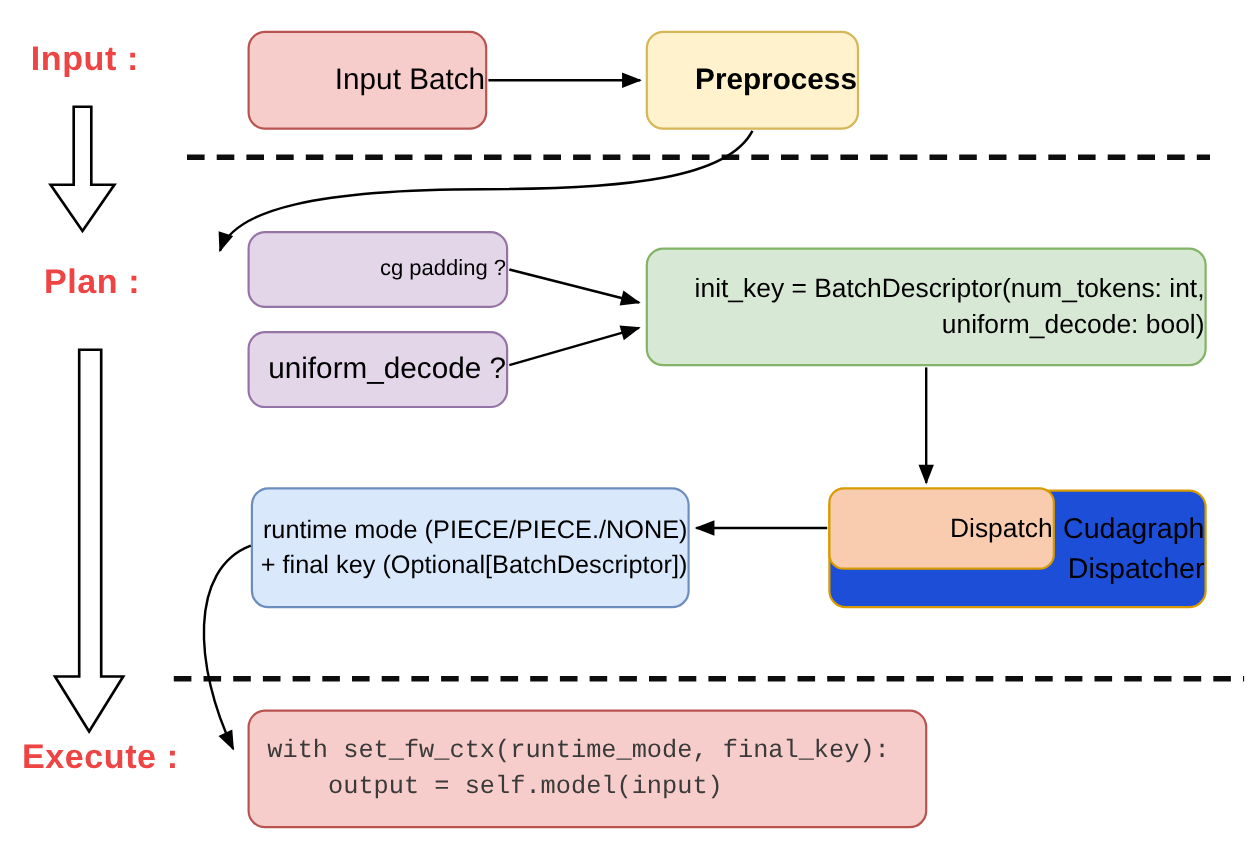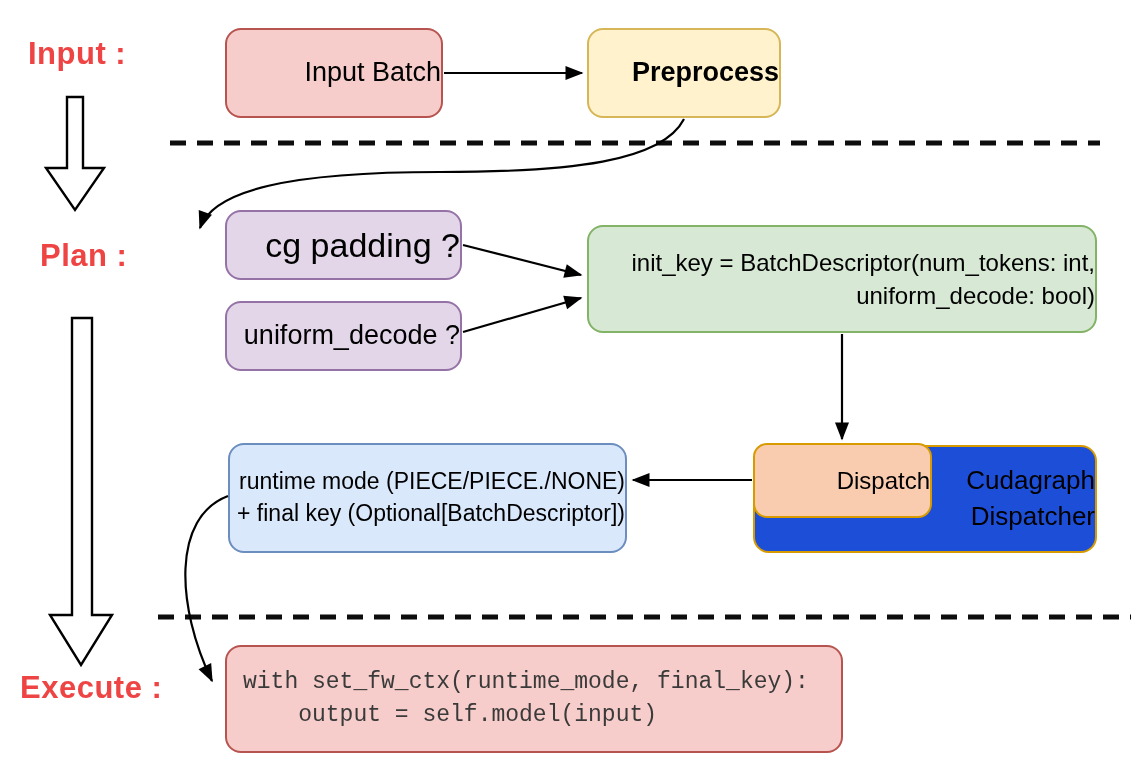--- a/index.html
+++ b/index.html
@@ -14,31 +14,31 @@
   .node {
     position:absolute; box-sizing:border-box; border-radius:16px;
     display:flex; flex-direction:column; align-items:flex-end; justify-content:center;
     text-align:center; color:#000; line-height:1.38;
   }
   .node-input-batch   { left:225px; top:28px;  width:218px; height:90px;
     background:#f6cdca; border:2.5px solid #b85450; font-size:27px; }
   .node-preprocess    { left:587px; top:28px;  width:194px; height:90px;
     background:#fff2cc; border:2.5px solid #d6b656; font-size:27px;font-weight:bold; }
   .node-cg-padding    { left:225px; top:210px; width:237px; height:70px;
-    background:#e3d6e9; border:2.5px solid #9673a6; font-size:34px; }
+    background:#e3d6e9; border:2.5px solid #9673a6; font-size:20px; }
   .node-uniform-decode{ left:225px; top:301px; width:237px; height:70px;
     background:#e3d6e9; border:2.5px solid #9673a6; font-size:27px; }
   .node-init-key      { left:587px; top:225px; width:510px; height:108px;
     background:#d7e8d4; border:2.5px solid #82b366; font-size:24px; }
   .node-runtime       { left:228px; top:443px; width:399px; height:110px;
     background:#dae8fc; border:2.5px solid #6c8ebf; font-size:23px; }
   .node-cudagraph     { left:753px; top:445px; width:344px; height:108px;
     background:#1d4ed8; border:2.5px solid #d79b00; font-size:26px;
     padding-left:81px; }
-  .node-dispatch      { left:753px; top:443px; width:179px; height:75px;
+  .node-dispatch      { left:753px; top:443px; width:206px; height:75px;
     background:#f9ccb0; border:2.5px solid #d79b00; font-size:24px; border-radius:14px;padding-left:40px; }
   .node-execute-code  { left:225px; top:645px; width:618px; height:108px;
     background:#f6cdca; border:2.5px solid #b85450;
     font-family:"Liberation Mono", monospace; font-size:23px; color:#3a3a3a;
     align-items:flex-start; padding-left:16px; white-space:pre; line-height:1.42;
     text-align:left; }
   .edge-layer { position:absolute; left:0; top:0; width:1142px; height:770px;
     pointer-events:none; z-index:5; }
 </style>
 </head>

